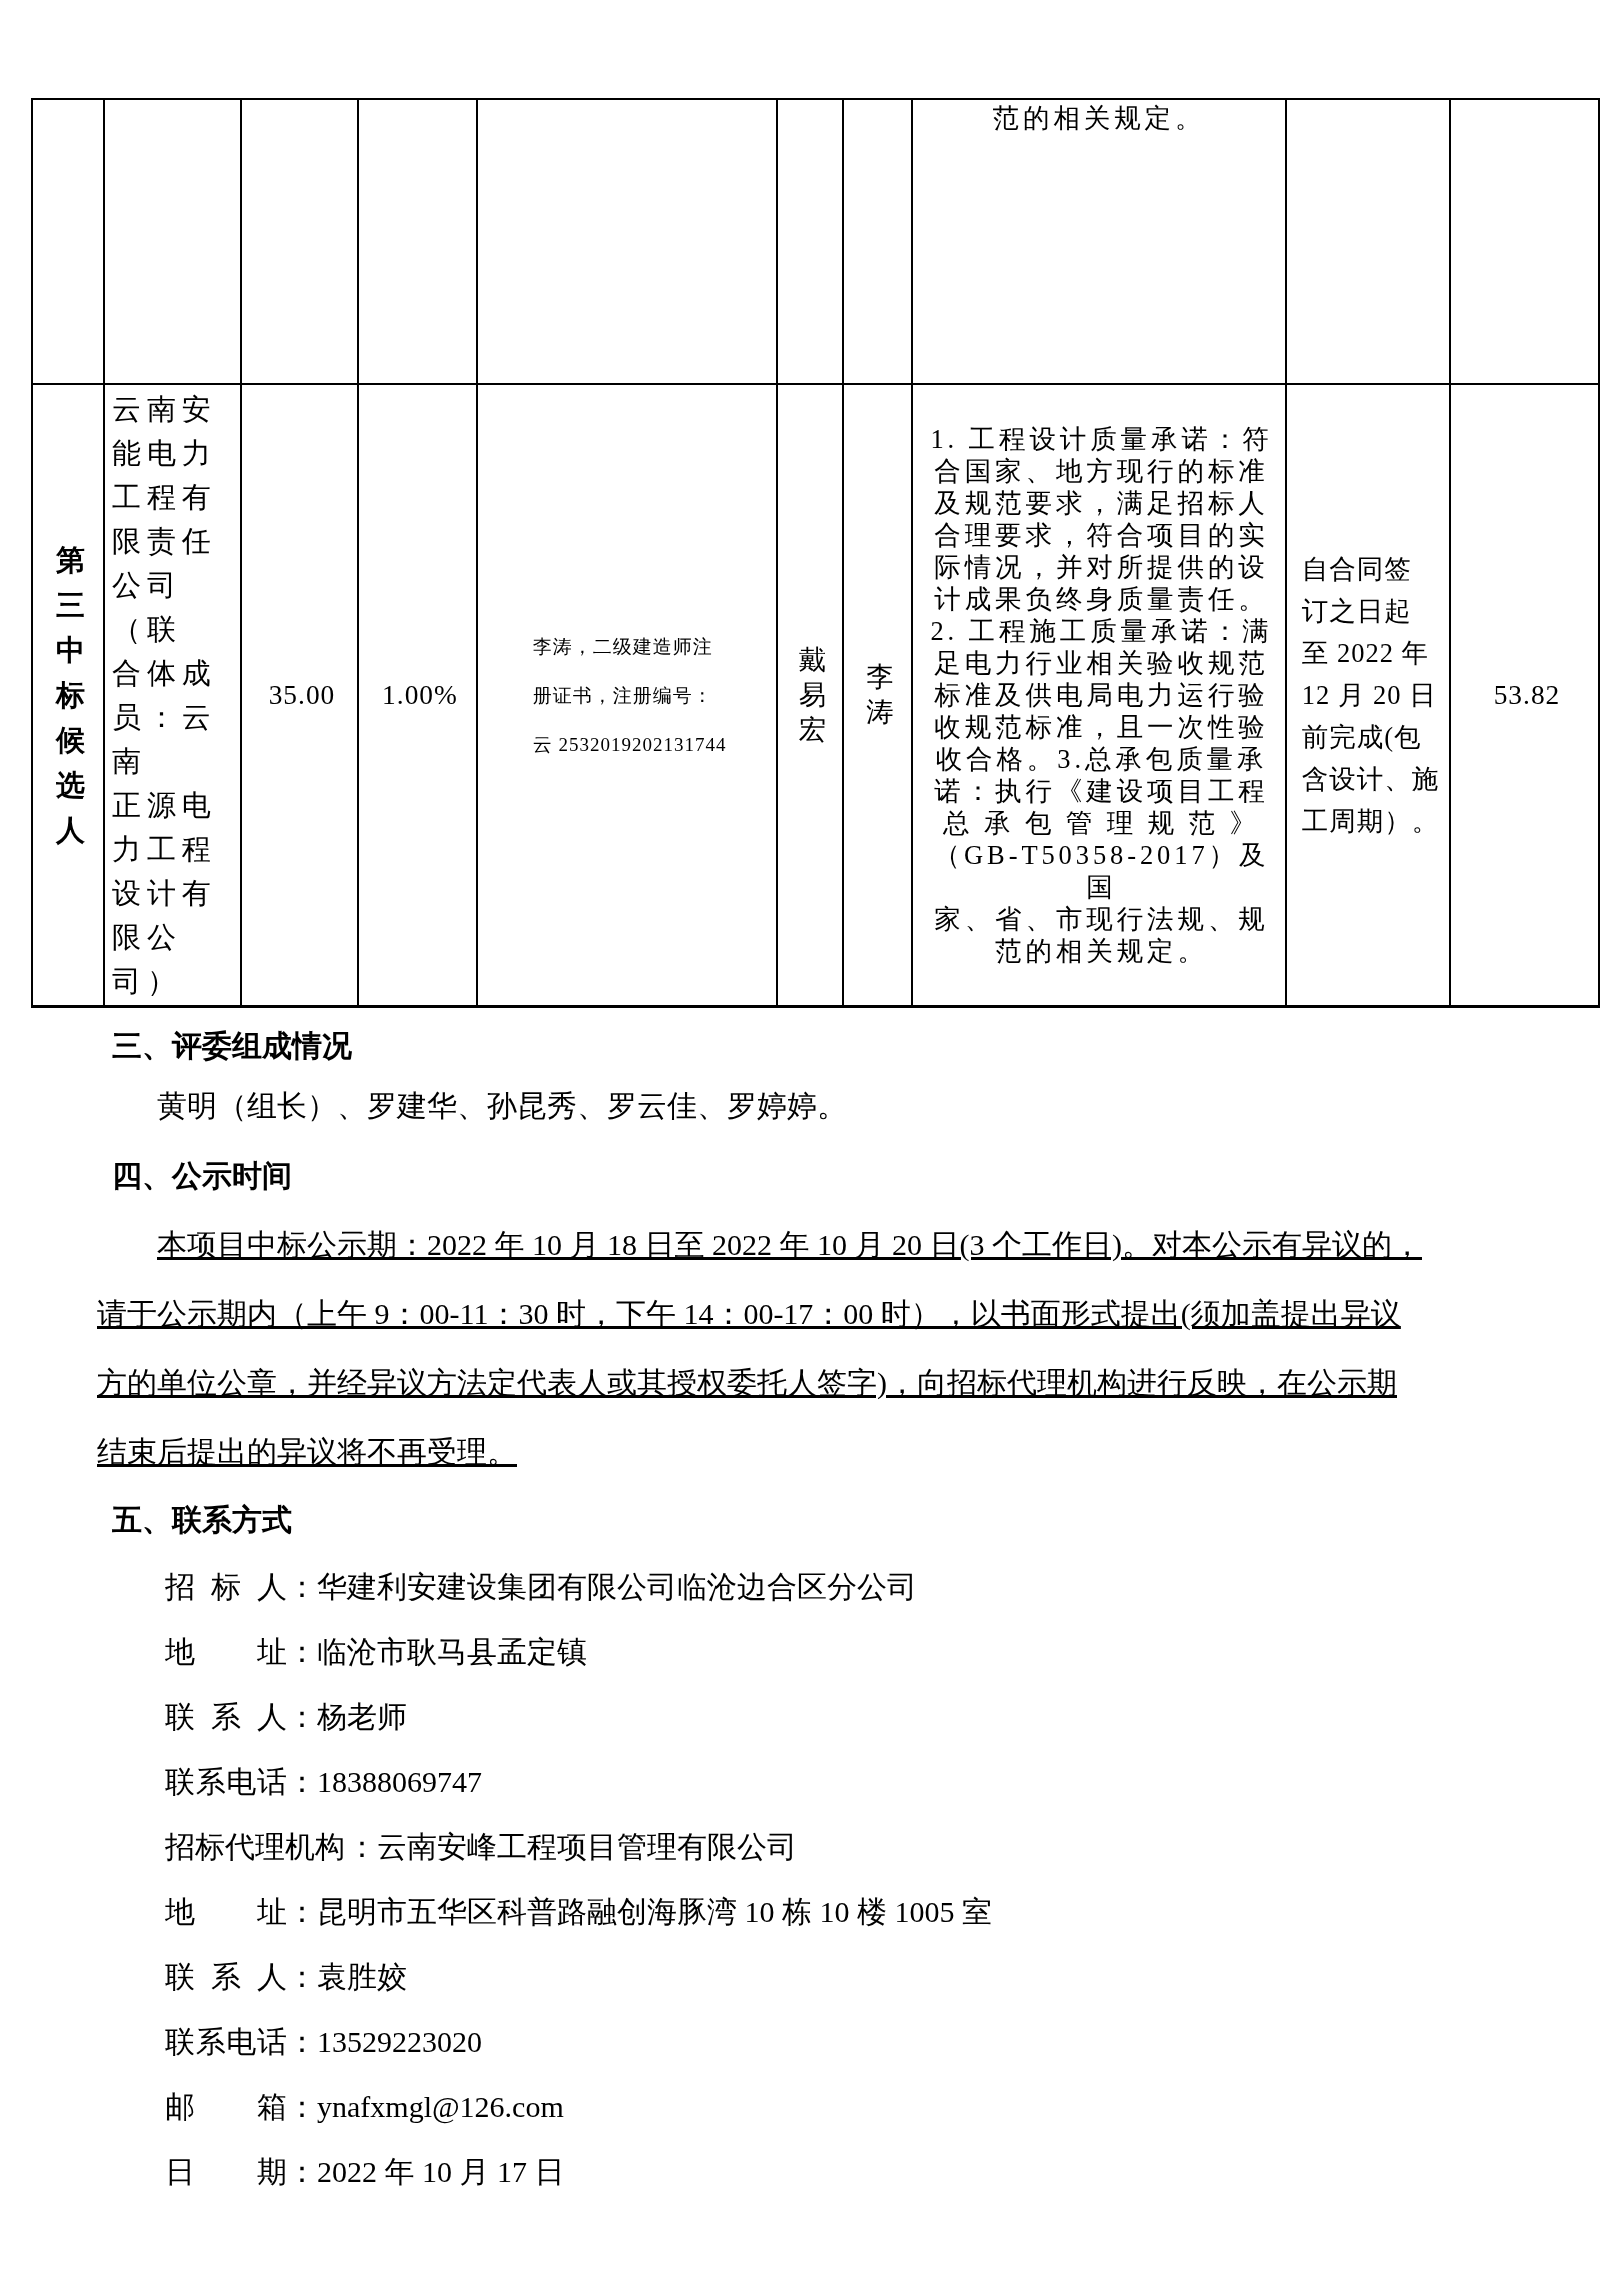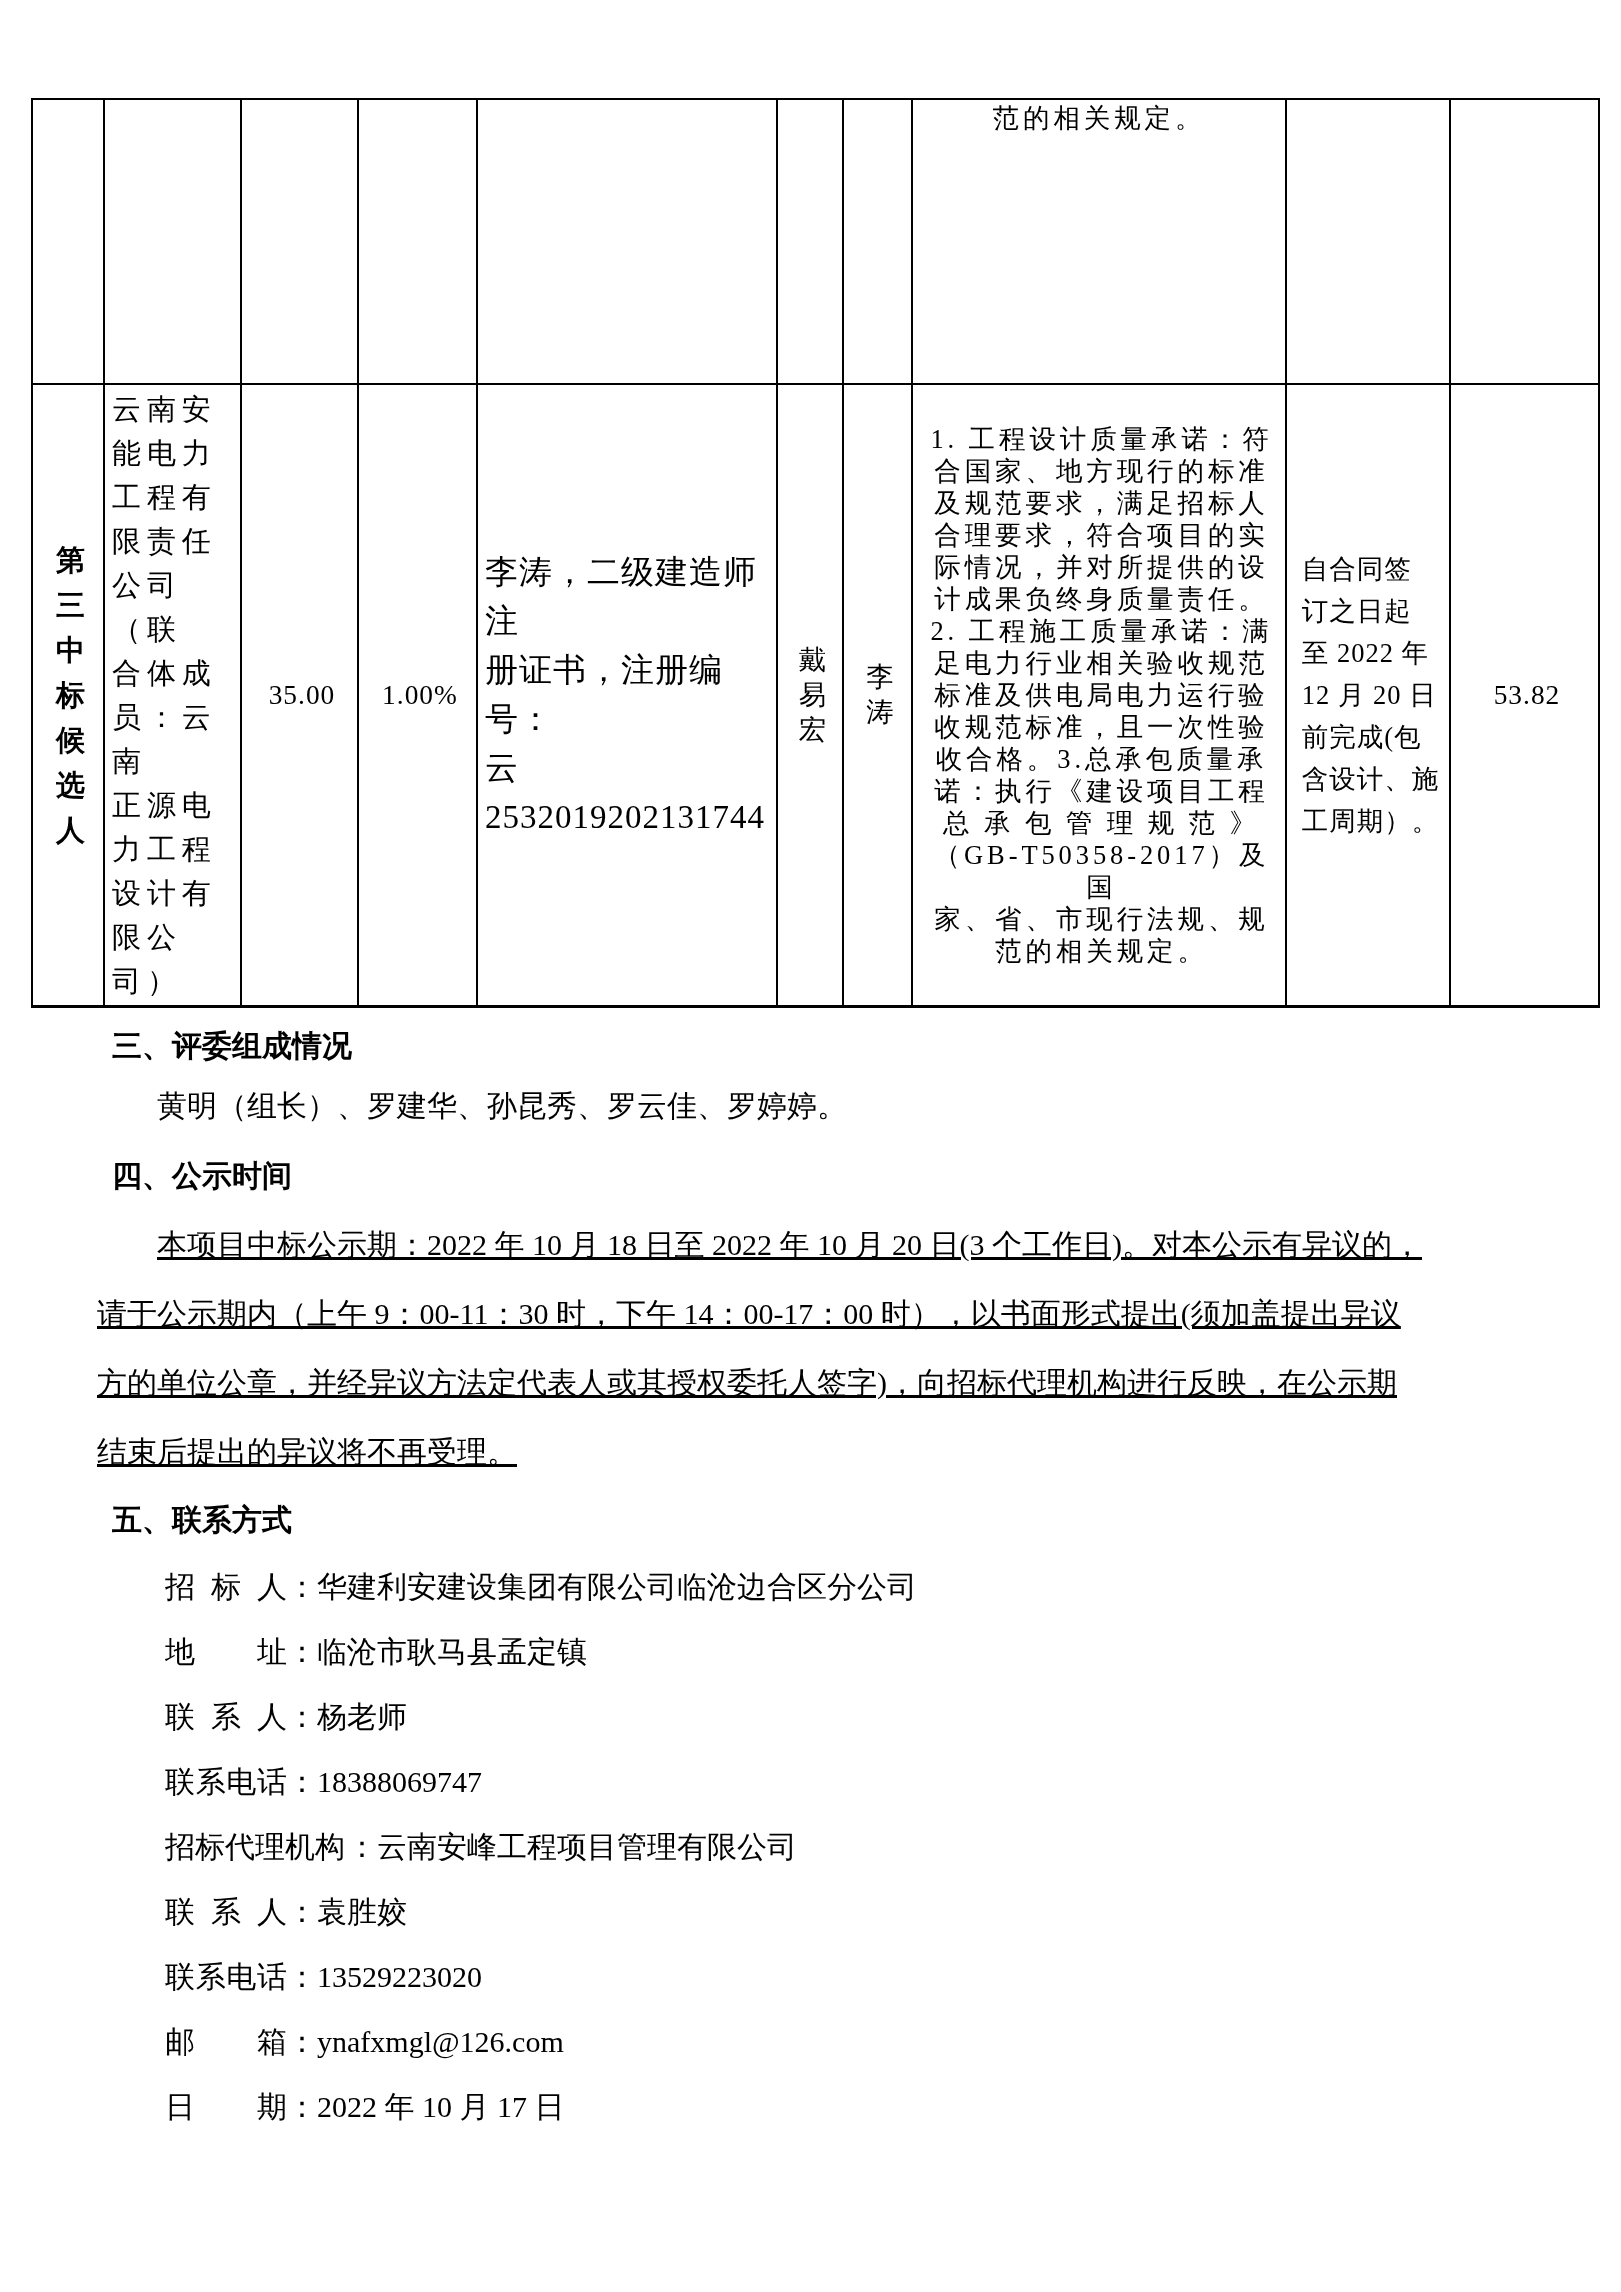--- a/index.html
+++ b/index.html
@@ -20,21 +20,21 @@
     border:2px solid #000;
     padding:2px;text-align:center;vertical-align:middle;overflow:hidden;
   }
   tr.row-cont td{height:279px;}
   tr.row-main td{height:518px;padding-left:7px;}
   .prelines{white-space:pre-line;}
   .inner{display:inline-block;text-align:left;vertical-align:middle;}
   .c1{font-weight:bold;font-size:29px;line-height:45px;}
   .c2{font-size:29px;line-height:44px;letter-spacing:5.9px;}
   .c3,.c4,.c10{font-size:27.4px;letter-spacing:1px;}
-  .c5{font-size:33px;line-height:49px;letter-spacing:1px;}
+  .c5{font-size:19px;line-height:49px;letter-spacing:1px;}
   .c6,.c7{font-size:27.4px;line-height:35px;}
   .c8{font-size:26.5px;line-height:32px;letter-spacing:3.9px;text-align:left;padding:2px 3.9px;}
   .c8.top{vertical-align:top;}
   .c9{font-size:26.5px;line-height:42px;letter-spacing:1px;}
 
   
   .sec{margin:17.6px 49px 0 97px;font-size:30px;}
   .hd{
     font-size:30px;font-weight:bold;margin:15px;line-height:39px;
     font-family:"Liberation Sans","DejaVu Sans",sans-serif;
@@ -172,20 +172,23 @@
       <div class="cline">
         <span class="clabel">联系人</span><span>：</span><span>杨老师</span>
       </div>
       <div class="cline">
         <span class="clabel">联系电话</span><span>：</span><span>18388069747</span>
       </div>
       <div class="cline">
         <span class="clabel wide">招标代理机构</span><span>：</span><span>云南安峰工程项目管理有限公司</span>
       </div>
       <div class="cline">
+        <span class="clabel">地址</span><span>：</span><span>昆明市五华区科普路融创海豚湾 10 栋 10 楼 1005 室</span>
+      </div>
+      <div class="cline">
         <span class="clabel">联系人</span><span>：</span><span>袁胜姣</span>
       </div>
       <div class="cline">
         <span class="clabel">联系电话</span><span>：</span><span>13529223020</span>
       </div>
       <div class="cline">
         <span class="clabel">邮箱</span><span>：</span><span>ynafxmgl@126.com</span>
       </div>
       <div class="cline">
         <span class="clabel">日期</span><span>：</span><span>2022 年 10 月 17 日</span>

